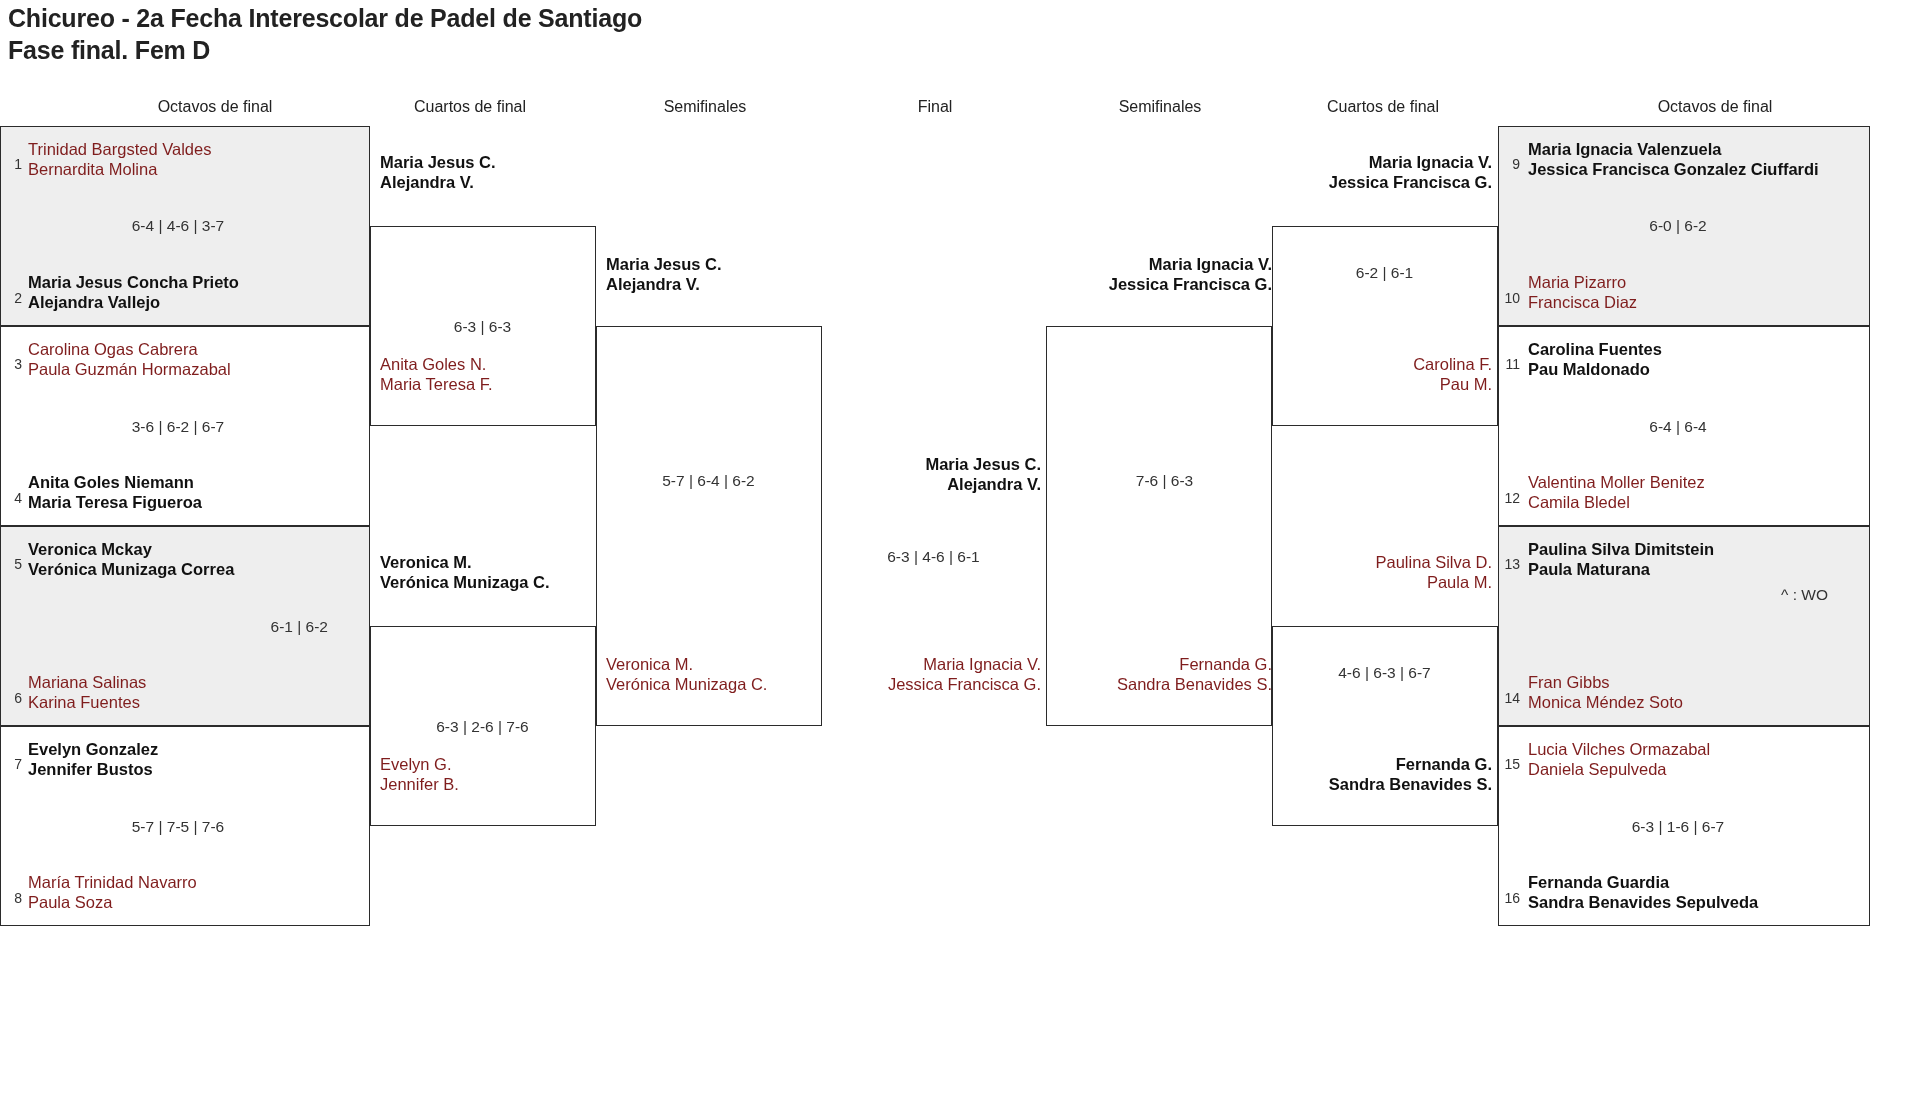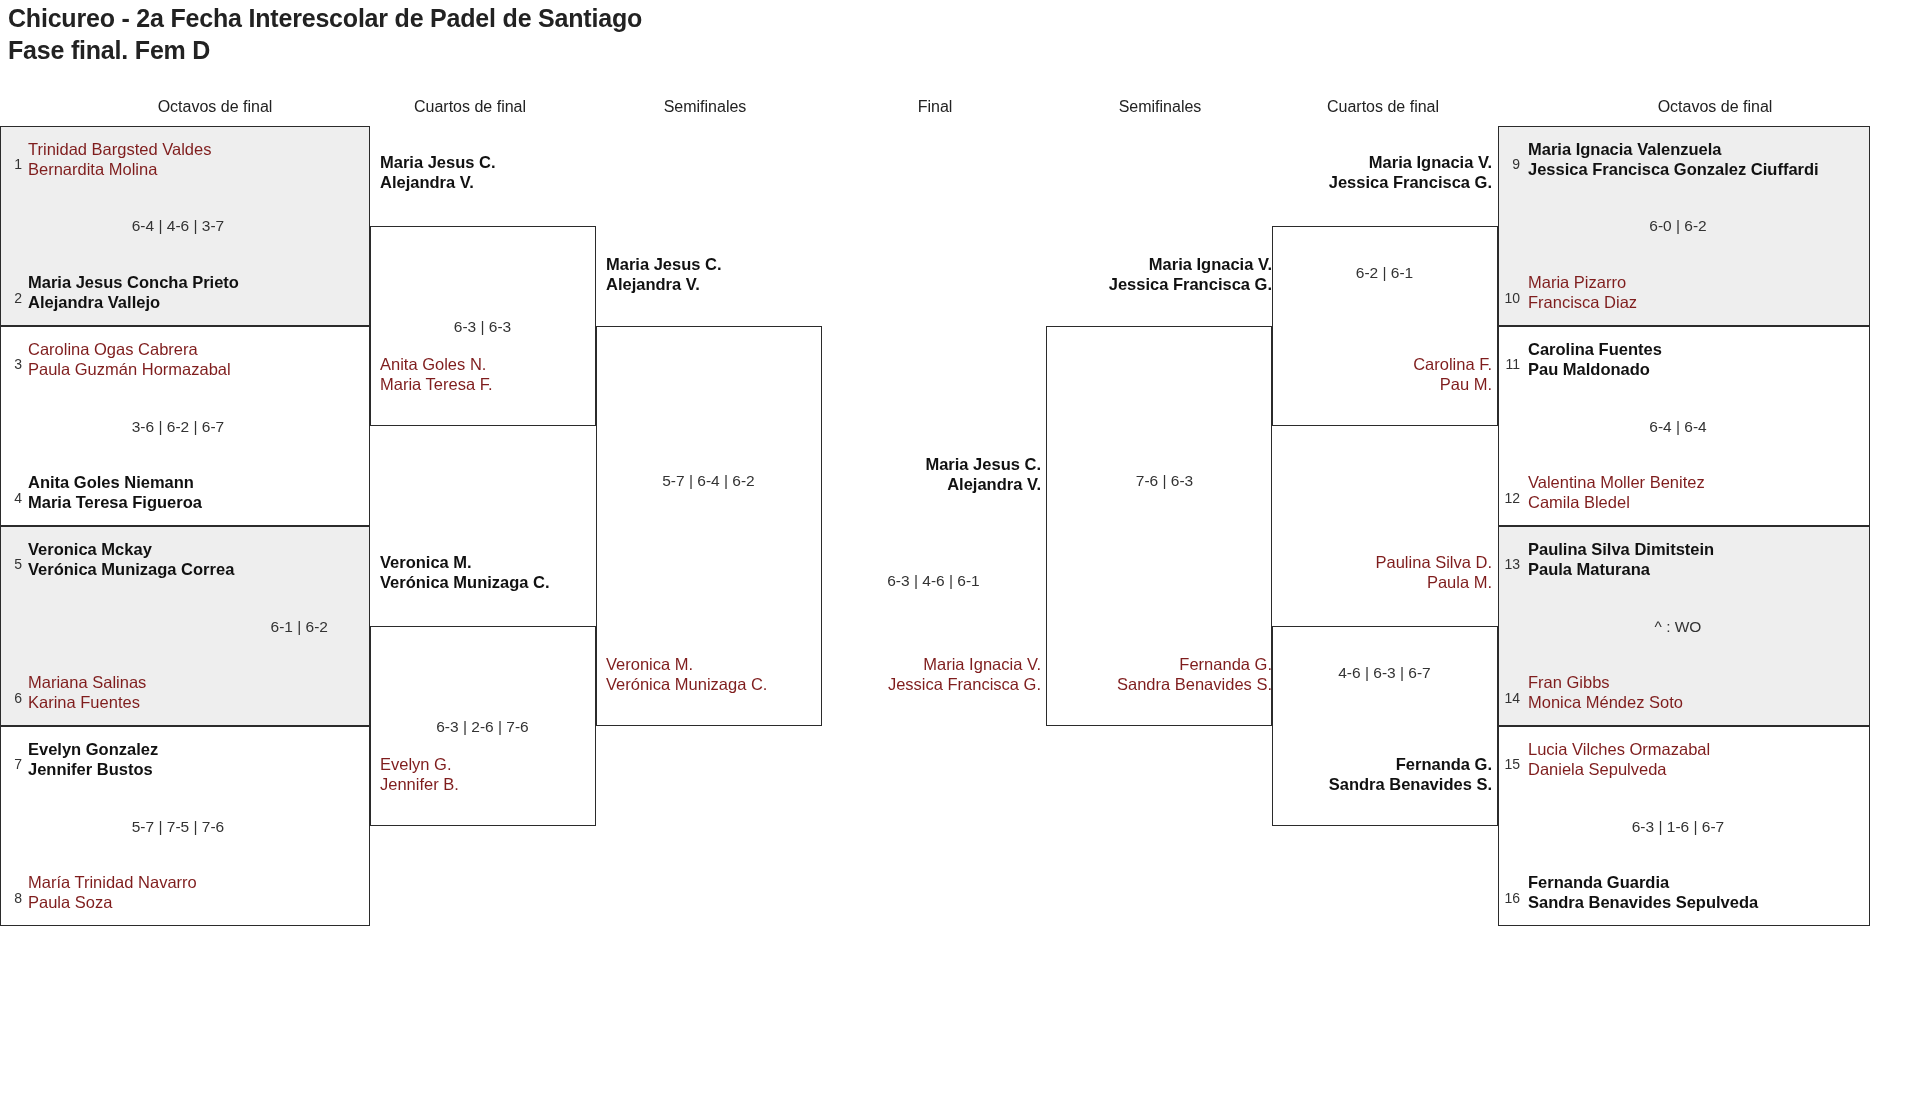--- a/index.html
+++ b/index.html
@@ -125,21 +125,21 @@
   <div class="box" style="left:596px;top:326px;width:226px;height:400px;"></div>
   <div class="team win" style="left:606px;top:255px;width:215px;">Maria Jesus C.
 Alejandra V.</div>
   <div class="score ctr" style="left:601px;top:472px;width:215px;">5-7 | 6-4 | 6-2</div>
   <div class="team" style="left:606px;top:655px;width:215px;">Veronica M.
 Verónica Munizaga C.</div>
 
   <div class="box" style="left:1046px;top:326px;width:226px;height:400px;"></div>
   <div class="team win right" style="left:826px;top:455px;width:215px;">Maria Jesus C.
 Alejandra V.</div>
-  <div class="score ctr" style="left:826px;top:572px;width:215px;">6-3 | 4-6 | 6-1</div>
+  <div class="score ctr" style="left:826px;top:548px;width:215px;">6-3 | 4-6 | 6-1</div>
   <div class="team right" style="left:826px;top:655px;width:215px;">Maria Ignacia V.
 Jessica Francisca G.</div>
 
   <div class="team win right" style="left:1057px;top:255px;width:215px;">Maria Ignacia V.
 Jessica Francisca G.</div>
   <div class="score ctr" style="left:1057px;top:472px;width:215px;">7-6 | 6-3</div>
   <div class="team right" style="left:1057px;top:655px;width:215px;">Fernanda G.
 Sandra Benavides S.</div>
 
   <div class="box" style="left:1272px;top:226px;width:226px;height:200px;"></div>
@@ -171,21 +171,21 @@
 Pau Maldonado</div>
   <div class="score ctr" style="left:1528px;top:418px;width:300px;">6-4 | 6-4</div>
   <div class="seed" style="left:1494px;top:490px;width:26px;">12</div>
   <div class="team" style="left:1528px;top:473px;width:340px;">Valentina Moller Benitez
 Camila Bledel</div>
 
   <div class="box shaded" style="left:1498px;top:526px;width:372px;height:200px;"></div>
   <div class="seed" style="left:1494px;top:556px;width:26px;">13</div>
   <div class="team win" style="left:1528px;top:540px;width:340px;">Paulina Silva Dimitstein
 Paula Maturana</div>
-  <div class="score ctr" style="left:1528px;top:618px;width:300px;">^ : WO</div>
+  <div class="score ctr" style="left:1528px;top:586px;width:300px;text-align:right;">^ : WO</div>
   <div class="seed" style="left:1494px;top:690px;width:26px;">14</div>
   <div class="team" style="left:1528px;top:673px;width:340px;">Fran Gibbs
 Monica Méndez Soto</div>
 
   <div class="box" style="left:1498px;top:726px;width:372px;height:200px;"></div>
   <div class="seed" style="left:1494px;top:756px;width:26px;">15</div>
   <div class="team" style="left:1528px;top:740px;width:340px;">Lucia Vilches Ormazabal
 Daniela Sepulveda</div>
   <div class="score ctr" style="left:1528px;top:818px;width:300px;">6-3 | 1-6 | 6-7</div>
   <div class="seed" style="left:1494px;top:890px;width:26px;">16</div>

